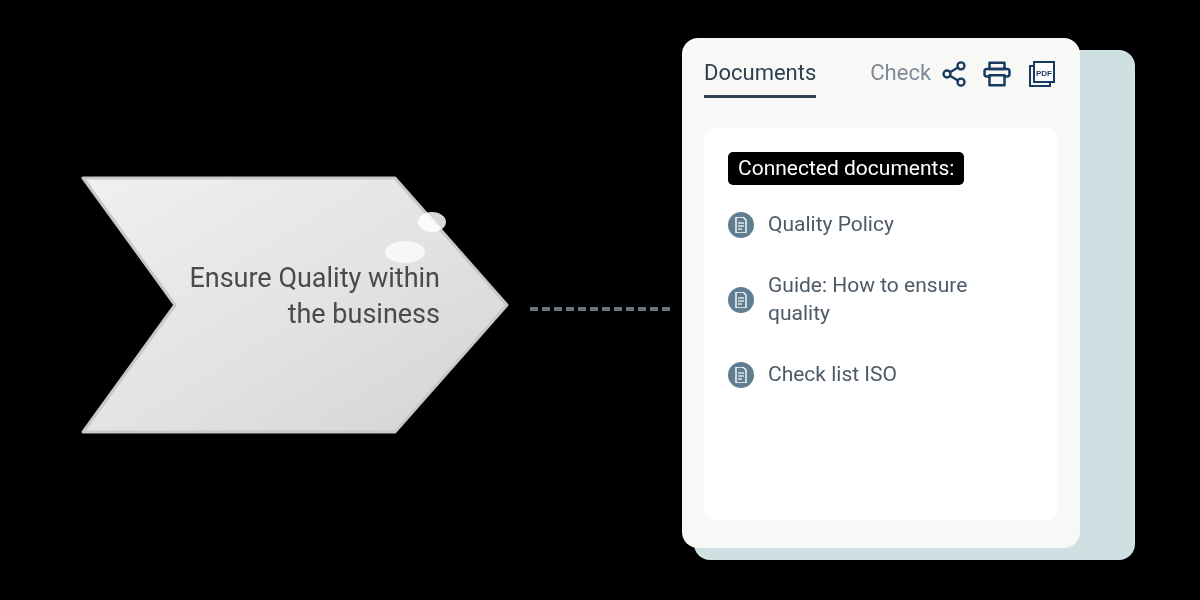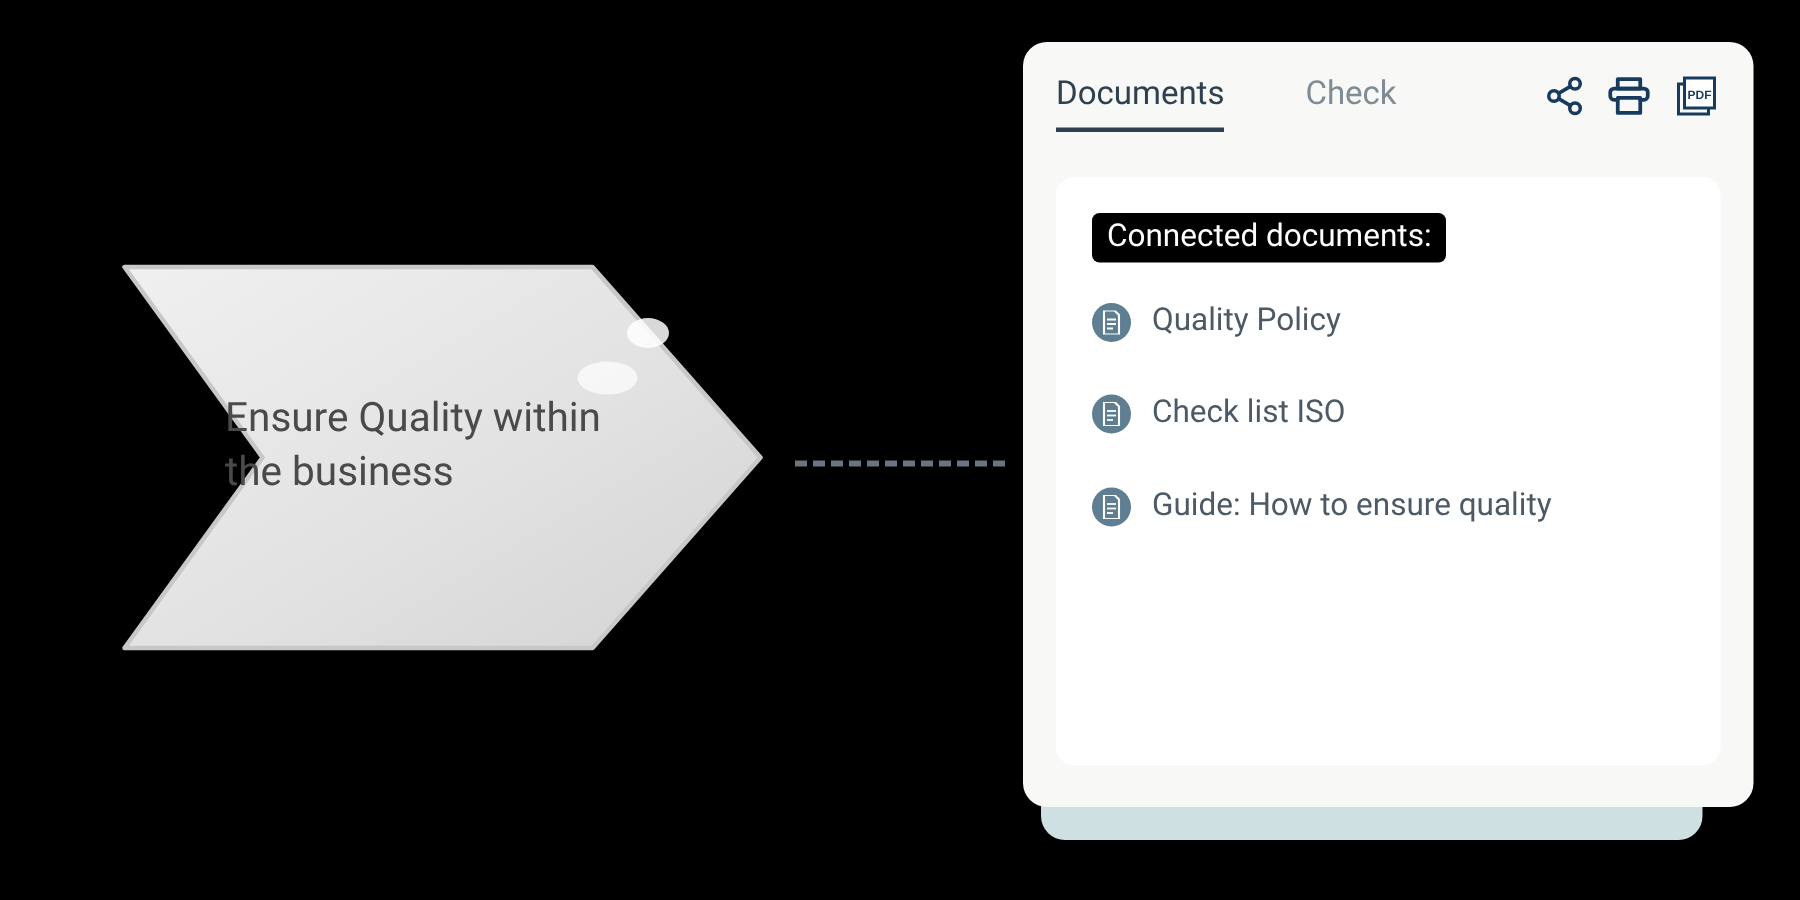--- a/index.html
+++ b/index.html
@@ -22,21 +22,21 @@
   }
   .arrow-shape svg { width: 100%; height: 100%; }
   .arrow-label {
     position: absolute;
     left: 150px;
     top: 260px;
     width: 290px;
     color: #4a4a4a;
     font-size: 27px;
     line-height: 1.35;
-    text-align: left;
+    text-align: right;
   }
 
   
   .connector {
     position: absolute;
     left: 530px;
     top: 307px;
     width: 140px;
     height: 0;
     border-top: 4px dashed #6a7580;
@@ -48,22 +48,22 @@
     left: 694px;
     top: 50px;
     width: 441px;
     height: 510px;
     background: #cfe0e3;
     border-radius: 16px;
   }
   .panel {
     position: absolute;
     left: 682px;
-    top: 28px;
-    width: 487px;
+    top: 38px;
+    width: 398px;
     height: 510px;
     background: #f8f8f6;
     border-radius: 16px;
     padding: 22px 22px 24px 22px;
   }
 
   .panel-header {
     display: flex;
     align-items: flex-start;
     justify-content: space-between;
@@ -213,31 +213,31 @@
 
       <div class="doc-item">
         <span class="doc-icon">
           <svg width="14" height="16" viewBox="0 0 14 16">
             <path d="M2 0 h7 l3 3 v13 h-10 z" fill="none" stroke="#fff" stroke-width="1.4"></path>
             <line x1="4" y1="6" x2="10" y2="6" stroke="#fff" stroke-width="1.2"></line>
             <line x1="4" y1="9" x2="10" y2="9" stroke="#fff" stroke-width="1.2"></line>
             <line x1="4" y1="12" x2="8" y2="12" stroke="#fff" stroke-width="1.2"></line>
           </svg>
         </span>
-        <span class="doc-label">Check list ISO</span>
+        <span class="doc-label">Guide: How to ensure quality</span>
       </div>
 
       <div class="doc-item">
         <span class="doc-icon">
           <svg width="14" height="16" viewBox="0 0 14 16">
             <path d="M2 0 h7 l3 3 v13 h-10 z" fill="none" stroke="#fff" stroke-width="1.4"></path>
             <line x1="4" y1="6" x2="10" y2="6" stroke="#fff" stroke-width="1.2"></line>
             <line x1="4" y1="9" x2="10" y2="9" stroke="#fff" stroke-width="1.2"></line>
             <line x1="4" y1="12" x2="8" y2="12" stroke="#fff" stroke-width="1.2"></line>
           </svg>
         </span>
-        <span class="doc-label">Guide: How to ensure quality</span>
+        <span class="doc-label">Check list ISO</span>
       </div>
 
     </div>
   </div>
 
 </div>
 
 </body></html>

